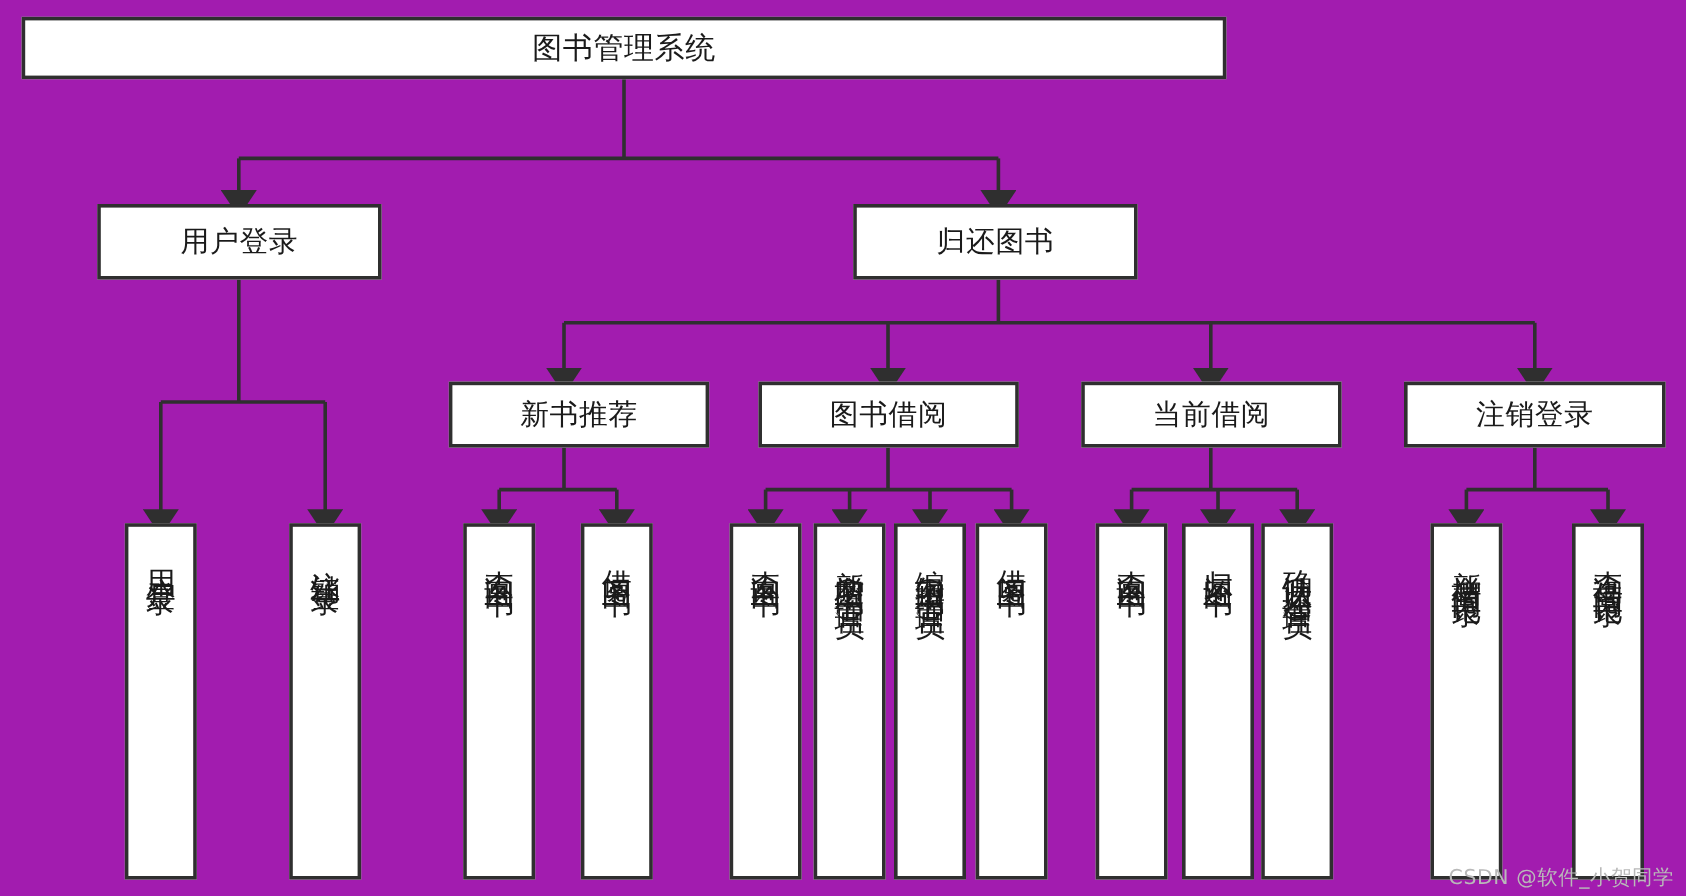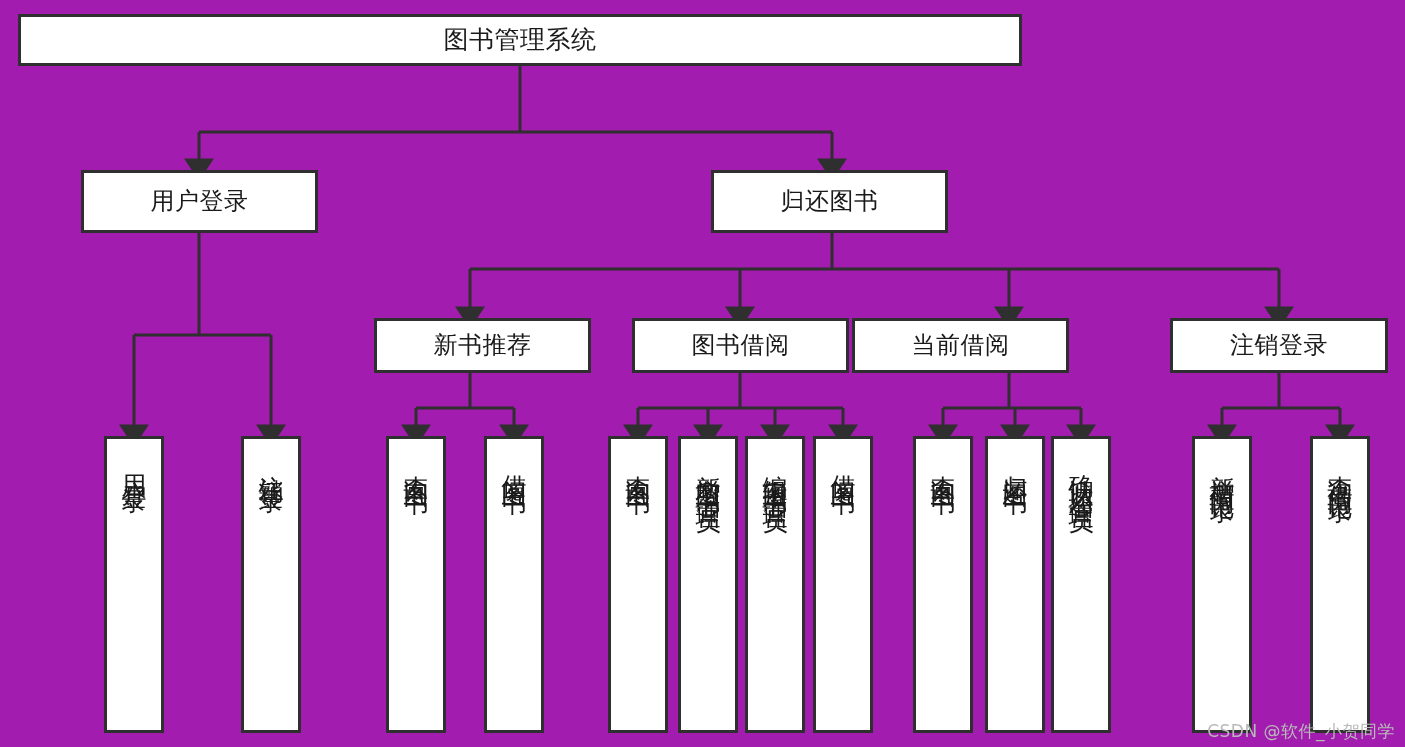--- a/index.html
+++ b/index.html
@@ -137,21 +137,21 @@
   <div class="node branch" style="left: 711px; top: 170px; width: 237px; height: 63px; border-color: rgb(47, 47, 47); background: rgb(255, 255, 255); color: rgb(26, 26, 26);">
     <span class="label">归还图书</span>
   </div>
 
   <div class="node branch" style="left: 362px; top: 318px; width: 217px; height: 55px; border-color: rgb(47, 47, 47); background: rgb(255, 255, 255); color: rgb(26, 26, 26); margin-left: 12px;">
     <span class="label">新书推荐</span>
   </div>
   <div class="node branch" style="left: 632px; top: 318px; width: 217px; height: 55px; border-color: rgb(47, 47, 47); background: rgb(255, 255, 255); color: rgb(26, 26, 26);">
     <span class="label">图书借阅</span>
   </div>
-  <div class="node branch" style="left: 852px; top: 318px; width: 217px; height: 55px; border-color: rgb(47, 47, 47); background: rgb(255, 255, 255); color: rgb(26, 26, 26);">
+  <div class="node branch" style="left: 901px; top: 318px; width: 217px; height: 55px; border-color: rgb(47, 47, 47); background: rgb(255, 255, 255); color: rgb(26, 26, 26);">
     <span class="label">当前借阅</span>
   </div>
   <div class="node branch" style="left: 1170px; top: 318px; width: 218px; height: 55px; border-color: rgb(47, 47, 47); background: rgb(255, 255, 255); color: rgb(26, 26, 26);">
     <span class="label">注销登录</span>
   </div>
 
   <div class="node leaf" style="left: 104px; top: 436px; width: 60px; height: 297px; border-color: rgb(47, 47, 47); background: rgb(255, 255, 255); color: rgb(26, 26, 26);">
     <span class="label">用户登录</span>
   </div>
   <div class="node leaf" style="left: 241px; top: 436px; width: 60px; height: 297px; border-color: rgb(47, 47, 47); background: rgb(255, 255, 255); color: rgb(26, 26, 26);">

